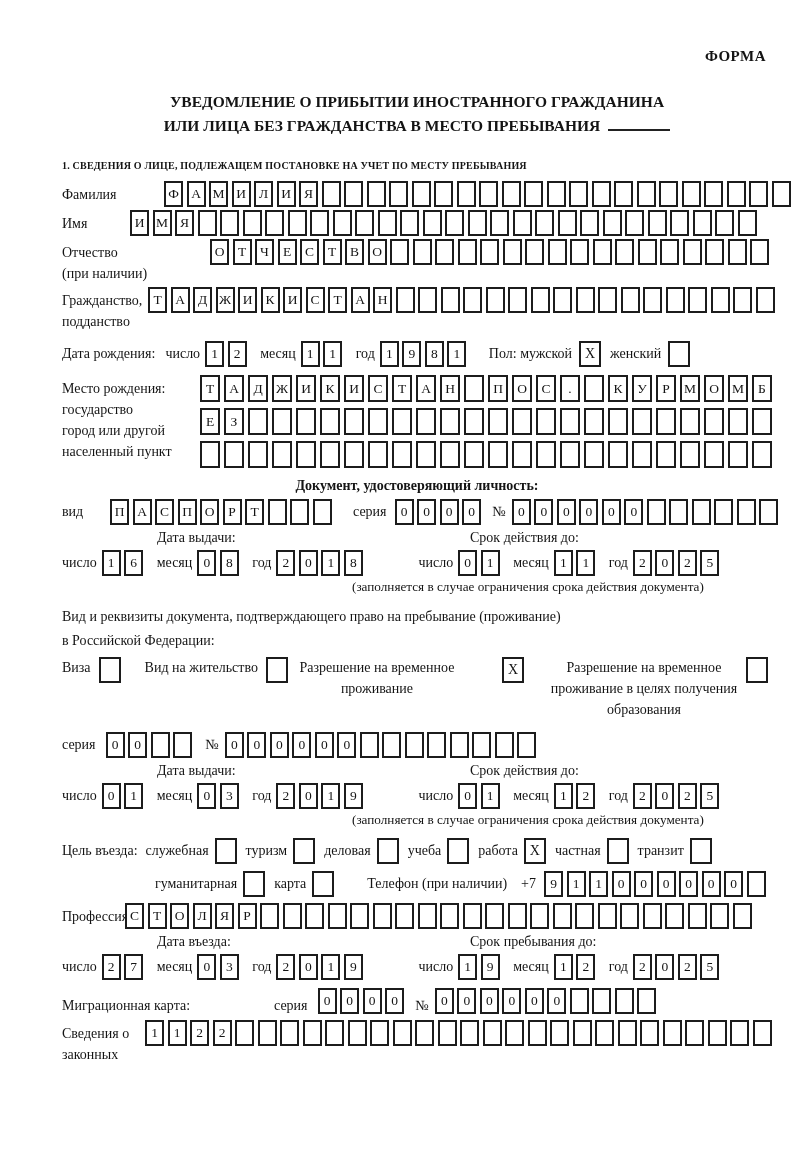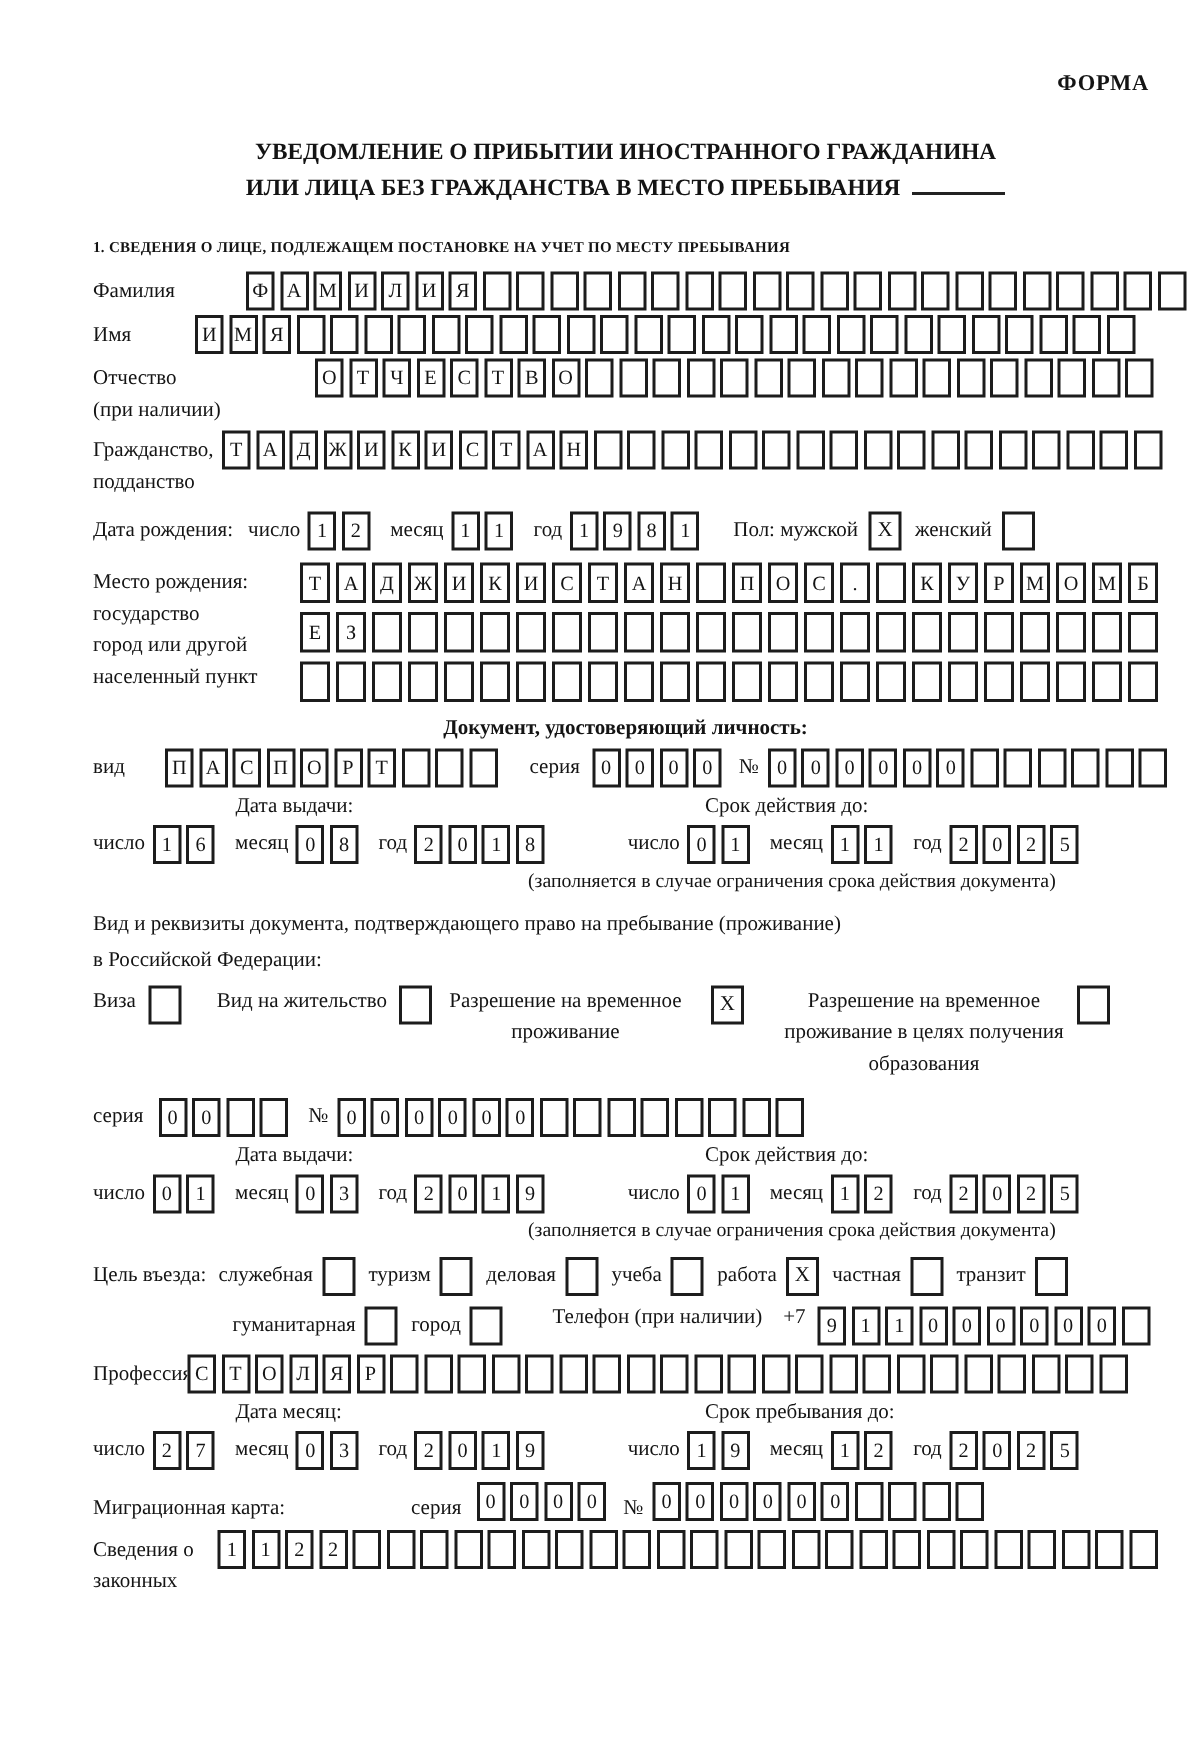--- a/index.html
+++ b/index.html
@@ -44,31 +44,31 @@
   .vidrow{display:flex;align-items:center;margin-top:5px;}
   .vidrow .vlab{width:48px;flex:none;}
   .vidrow .slab{margin:0 8px 0 18px;}
   .vidrow .nlab{margin:0 6px 0 8px;}
   
   .intro{margin-top:10px;line-height:1.7;}
   .optrow{display:flex;align-items:flex-start;margin-top:4px;}
   .optrow .og{display:flex;align-items:flex-start;}
   .optrow .olab{margin-right:8px;padding-top:3px;}
   .optrow .wraplab{text-align:center;line-height:1.5;padding-top:0;}
-  .ow1{margin-right:10px;} .ow2{} .ow3{margin-right:14px;}
+  .ow1{margin-right:10px;} .ow2{} .ow3{margin-right:14px;gap:28px;}
   .w175{width:178px;} .w188{width:188px;}
   .serrow{display:flex;align-items:center;margin-top:12px;}
   .serrow .slab{margin-right:10px;}
   .serrow .nlab{margin:0 6px 0 10px;}
   
   .purprow{display:flex;align-items:center;margin-top:10px;white-space:nowrap;}
   .purprow .plab{margin-right:8px;}
   .opt{display:inline-flex;align-items:center;margin-right:9px;}
   .opt .olab{margin-right:6px;}
-  .purprow2{display:flex;margin-top:7px;margin-left:93px;white-space:nowrap;}
+  .purprow2{display:flex;align-items:center;margin-top:7px;margin-left:93px;white-space:nowrap;}
   .purprow2 .tel{margin:0 14px 0 24px;}
   .purprow2 .pfx{margin-right:8px;}
   
   .migrow{display:flex;align-items:flex-end;margin-top:8px;}
   .migrow .mlab{width:212px;flex:none;}
   .migrow .slab{margin-right:10px;margin-left:114px;}
   .migrow .nlab{margin:0 6px 0 8px;}
 </style>
 </head>
 <body>
@@ -557,21 +557,21 @@
       </span>
   </div>
 
   <div class="purprow2">
     <span class="boxes">
         <span class="opt">
           <span class="olab">гуманитарная</span>
           <span class="ckbox"></span>
         </span>
         <span class="opt">
-          <span class="olab">город</span>
+          <span class="olab">карта</span>
           <span class="ckbox"></span>
         </span>
       </span>
     <span class="tel">Телефон (при наличии)</span>
     <span class="pfx">+7</span>
     <span class="boxes">
         <span class="cbox">9</span>
         <span class="cbox">1</span>
         <span class="cbox">1</span>
         <span class="cbox">0</span>
@@ -612,21 +612,21 @@
         <span class="cbox"></span>
         <span class="cbox"></span>
         <span class="cbox"></span>
         <span class="cbox"></span>
         <span class="cbox"></span>
         <span class="cbox"></span>
       </span>
   </div>
 
   <div class="dhead">
-    <span class="h1">Дата месяц:</span>
+    <span class="h1">Дата въезда:</span>
     <span class="h2">Срок пребывания до:</span>
   </div>
   <div class="drow">
     <span class="dgrp">
         <span class="dlab">число</span>
         <span class="boxgrp">
           <span class="cbox">2</span>
           <span class="cbox">7</span>
         </span>
         <span class="dlab">месяц</span>

